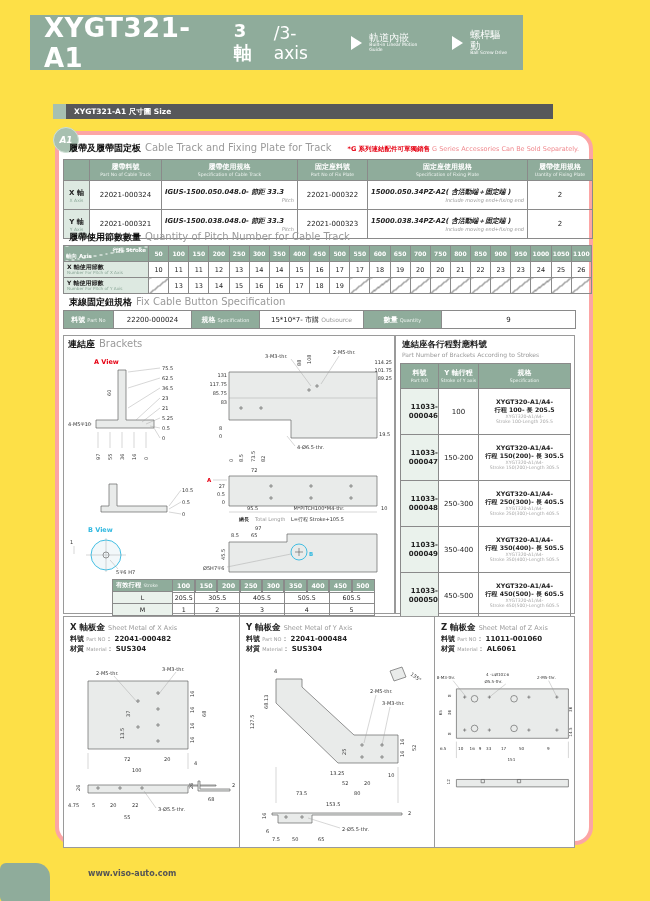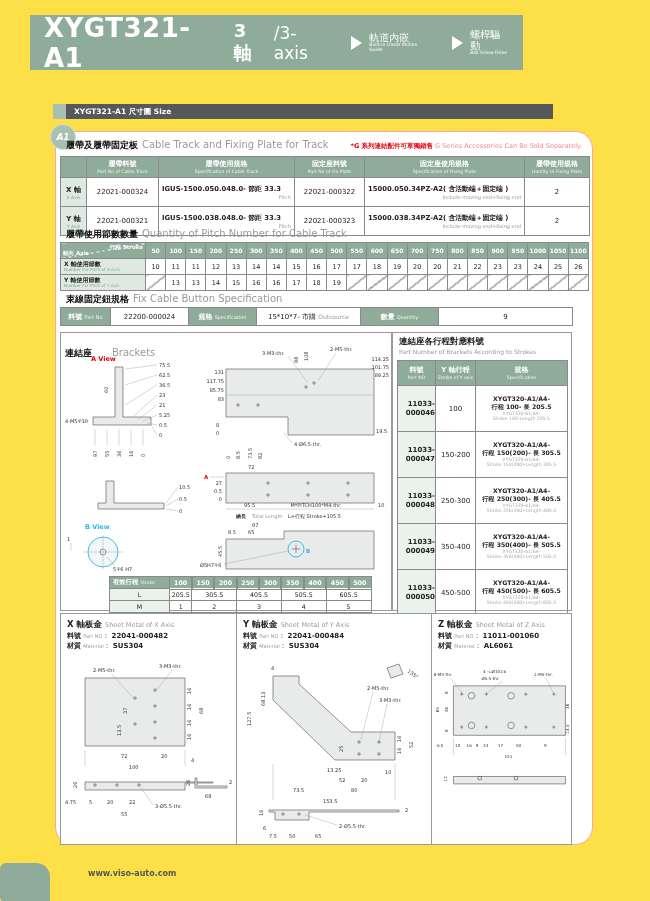--- a/index.html
+++ b/index.html
@@ -16,21 +16,21 @@
               border-bottom:7px solid transparent;margin-right:7px;}
   .badge .bt{display:flex;flex-direction:column;line-height:1.1;}
   .badge .bzh{font-size:10px;font-weight:normal;}
   .badge .ben{font-size:4.5px;}
   
   .secbar{position:absolute;left:53px;top:104px;width:500px;height:15px;display:flex;}
   .secbar .sq{width:13px;height:15px;background:#a7c0b0;}
   .secbar .bar{flex:1;background:#57585a;color:#fff;font-size:7.5px;font-weight:bold;
                display:flex;align-items:center;padding-left:8px;}
   
-  .panel{position:absolute;left:55px;top:131px;width:538px;height:714px;border:1px solid #fca5a5;
+  .panel{position:absolute;left:55px;top:131px;width:538px;height:714px;border:4px solid #fca5a5;
          border-radius:18px;box-sizing:border-box;background:#fff;}
   .a1{position:absolute;left:-6px;top:-8px;width:24px;height:24px;border-radius:50%;
       background:#a7c0b0;color:#fff;font-size:9px;font-weight:bold;font-style:italic;
       display:flex;align-items:center;justify-content:center;border:1px solid #cfe0d5;}
   .sec-title{position:absolute;display:flex;align-items:baseline;white-space:nowrap;}
   .sec-title .zh{font-size:9px;font-weight:bold;color:#111;}
   .sec-title .en{font-size:10px;color:#9a9a9a;margin-left:4px;}
   .note{position:absolute;right:10px;top:10px;font-size:6.5px;white-space:nowrap;}
   .note .nzh{color:#e60012;font-weight:bold;}
   .note .nen{color:#f08a8f;}
@@ -39,21 +39,21 @@
   td,th{border:1px solid #8a8a8a;padding:0;overflow:hidden;}
   .ghead{background:#8fac9b;color:#fff;text-align:center;vertical-align:middle;}
   .ghead .zh{font-size:7px;font-weight:bold;line-height:1.25;}
   .ghead .en{font-size:4.6px;font-weight:normal;color:#eef4f0;line-height:1.1;}
   .t1{position:absolute;left:4px;top:24px;width:529px;font-size:7px;}
   .t1 td{height:26px;text-align:center;vertical-align:middle;}
   .t1 tr.hd td{height:20px;}
   .axiscell{background:#dde9e1;}
   .axiscell .zh{font-size:7px;font-weight:bold;}
   .axiscell .en{font-size:4.5px;color:#8aa797;}
-  .speccell{text-align:left !important;padding:1px 3px !important;}
+  .speccell{text-align:left !important;padding:1px 3px !important;font-style:italic;}
   .specmain{font-size:6.8px;font-weight:bold;}
   .specsub{font-size:5px;color:#999;text-align:right;}
   
   .t2{position:absolute;left:4px;top:110px;width:529px;}
   .t2 td{height:15px;text-align:center;vertical-align:middle;font-size:6.5px;}
   .t2 .corner{background:#8fac9b;position:relative;width:84px;
       background-image:linear-gradient(to bottom right,transparent 49.2%,#fff 49.2%,#fff 50.8%,transparent 50.8%);}
   .t2 .corner .ct{position:absolute;right:2px;top:1px;color:#fff;font-size:5.5px;font-weight:bold;}
   .t2 .corner .cb{position:absolute;left:2px;bottom:1px;color:#fff;font-size:5.5px;font-weight:bold;}
   .t2 .rowlab{background:#dde9e1;text-align:left;padding-left:3px;width:84px;}
@@ -331,21 +331,21 @@
         <td>22200-000024</td>
         <td class="gl"><span class="zh">規格</span><span class="en">Specification</span></td>
         <td><span>15*10*7- 市購</span> <span class="osrc">Outsource</span></td>
         <td class="gl"><span class="zh">數量</span><span class="en">Quantity</span></td>
         <td>9</td>
       </tr>
     </tbody>
       </table>
 
     <div class="bx" style="left:4px;top:200px;width:332px;height:279px;">
-      <div class="sec-title" style="left:4px;top:14px;gap:16px;">
+      <div class="sec-title" style="left:4px;top:2px;">
         <span class="zh">連結座</span>
         <span class="en">Brackets</span>
       </div>
 
       <svg style="position:absolute;left:2px;top:12px;" width="150" height="126" viewBox="0 0 150 126">
         <text class="red" x="28" y="16">A View</text>
         <path class="shape" d="M52,22 L60,22 L60,72 L88,72 L88,80 L30,80 L30,72 L52,72 Z"></path>
         <line class="dimline" x1="62" y1="24" x2="94" y2="20"></line>
         <line class="dimline" x1="62" y1="40" x2="94" y2="30"></line>
         <line class="dimline" x1="62" y1="60" x2="94" y2="40"></line>

